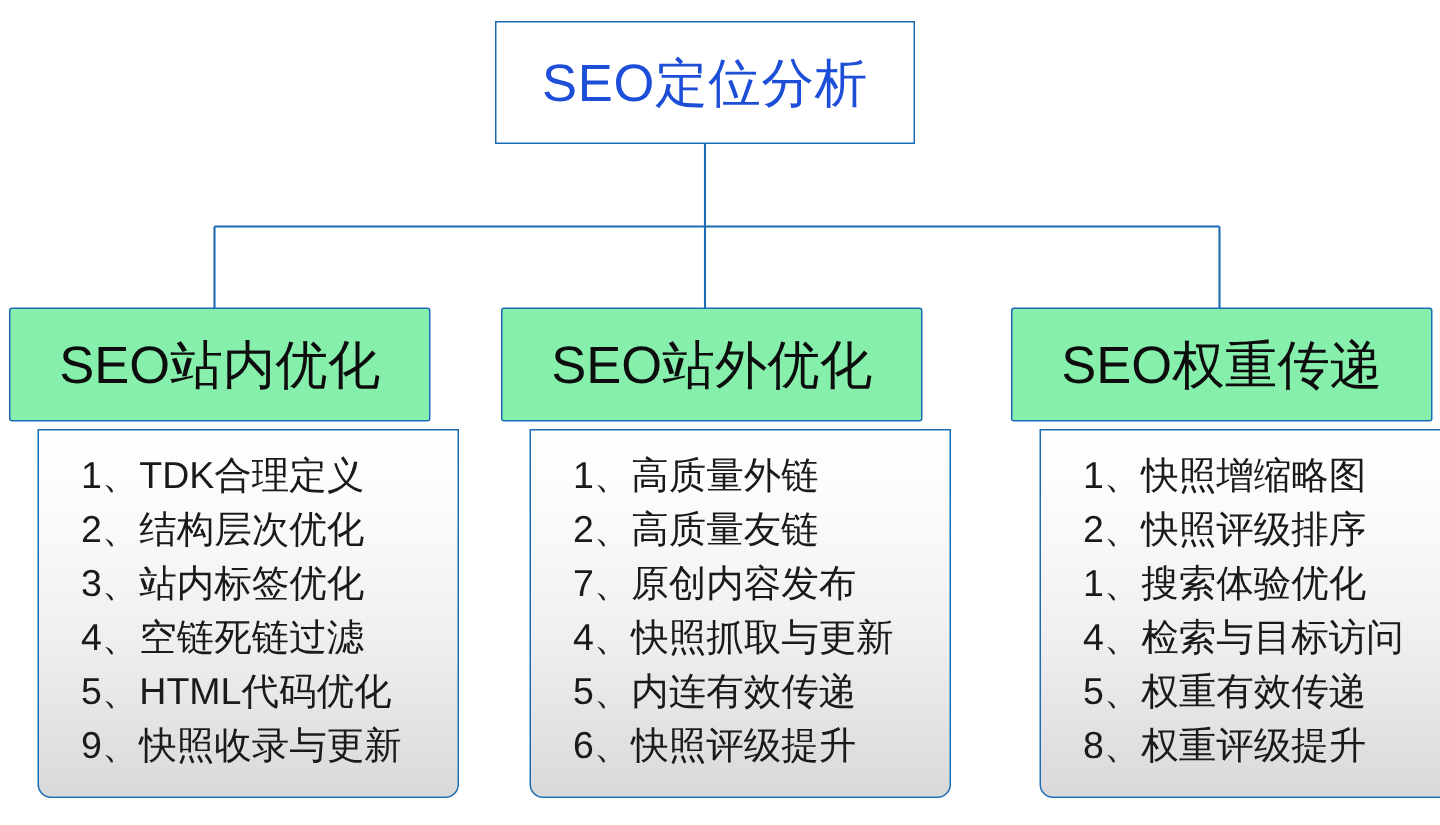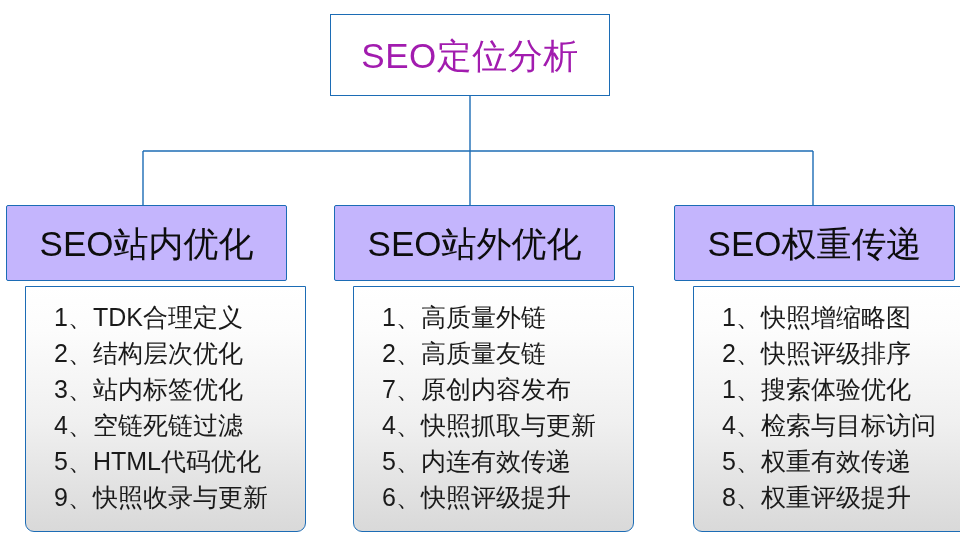--- a/index.html
+++ b/index.html
@@ -37,21 +37,21 @@
     box-sizing: border-box;
     border: 1.4px solid #1c6cb5;
     background: #ffffff;
     display: flex;
     align-items: center;
     justify-content: center;
     z-index: 2;
   }
   .root-label {
     font-size: 35px;
-    color: #a21caf;
+    color: #1d4ed8;
     letter-spacing: 0.5px;
     line-height: 1;
     white-space: nowrap;
   }
 
   
   .branch {
     position: absolute;
     top: 205px;
     width: 281px;
@@ -60,21 +60,21 @@
   .branch-1 { left: 6px; }
   .branch-2 { left: 334px; }
   .branch-3 { left: 674px; width: 281px; }
 
   .branch-header {
     box-sizing: border-box;
     width: 100%;
     height: 76px;
     border: 1.4px solid #1c6cb5;
     border-radius: 2px;
-    background: #c4b5fd;
+    background: #86efac;
     display: flex;
     align-items: center;
     justify-content: center;
   }
   .branch-header-label {
     font-size: 35px;
     color: #0d0d0d;
     line-height: 1;
     white-space: nowrap;
   }

